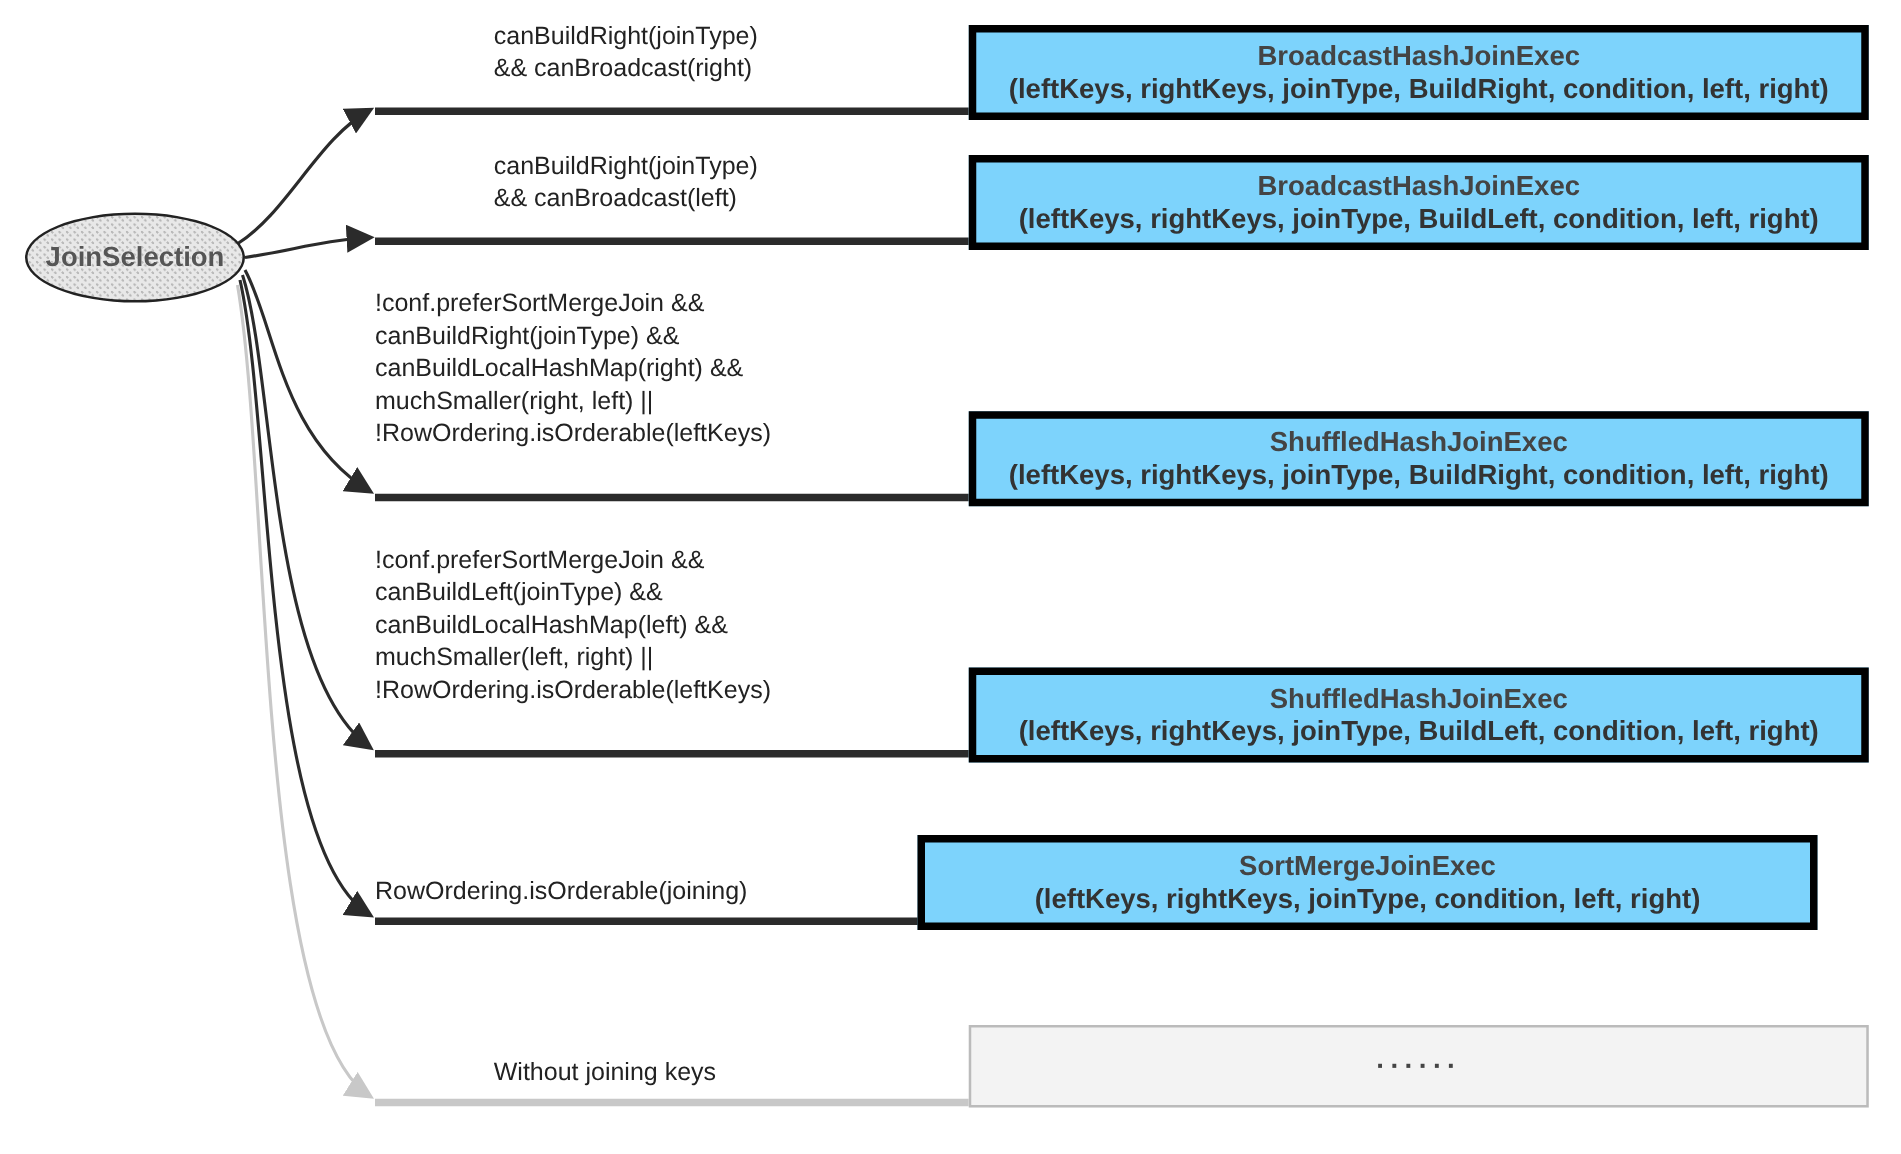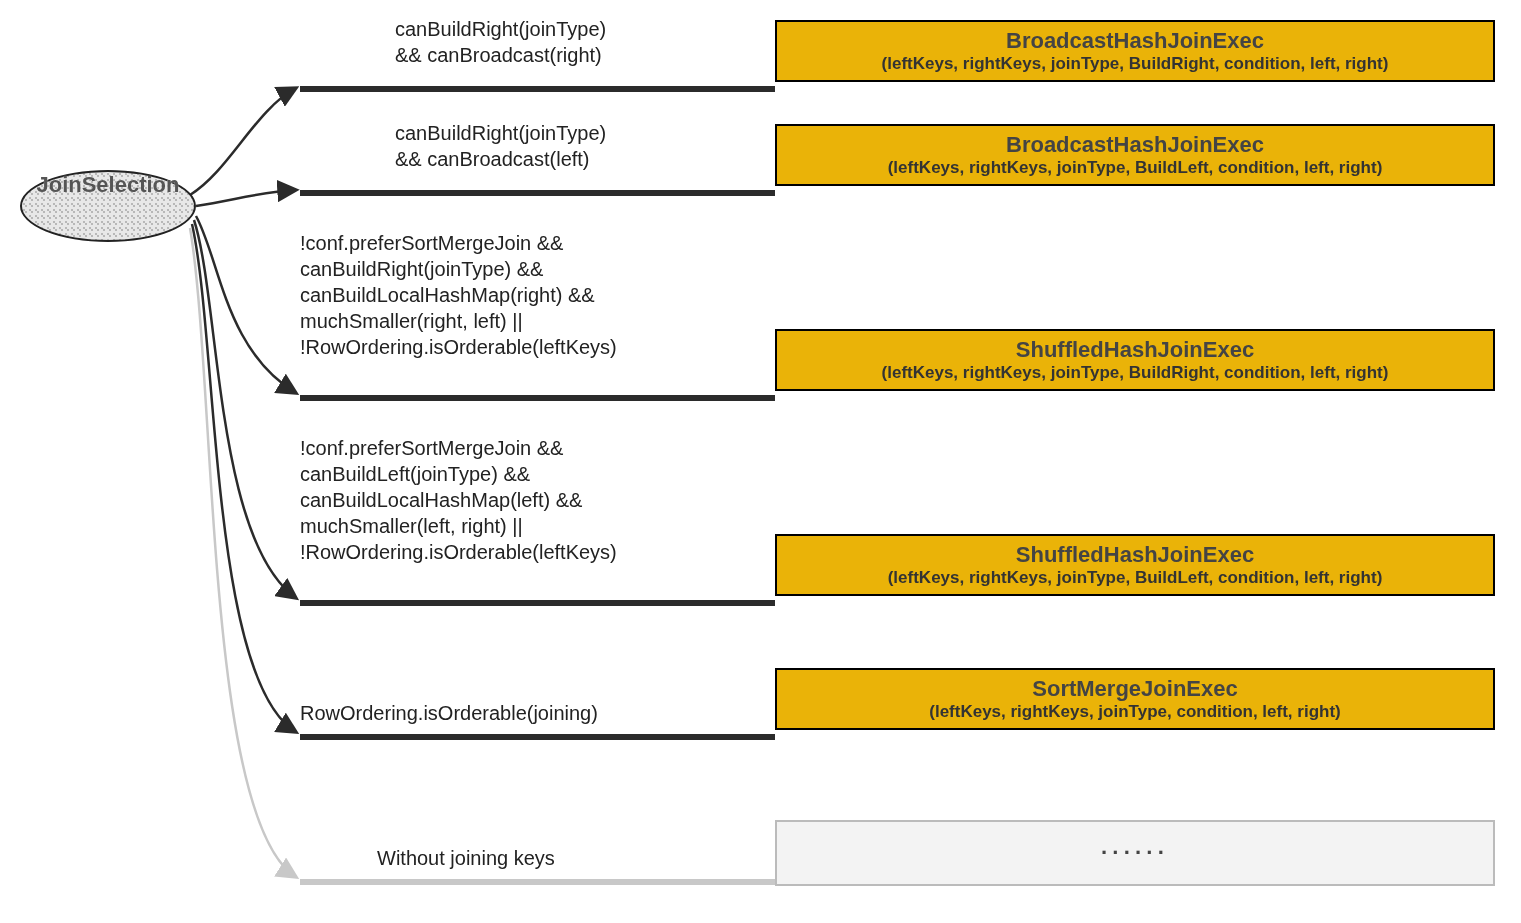--- a/index.html
+++ b/index.html
@@ -31,20 +31,21 @@
     width: 176px;
     height: 72px;
     border: 2px solid #222;
     border-radius: 50% / 50%;
     background:
       radial-gradient(circle at 30% 30%, #b8b8b8 1px, transparent 1px),
       radial-gradient(circle at 70% 70%, #b8b8b8 1px, transparent 1px),
       #e8e8e8;
     background-size: 6px 6px;
     display: flex;
+    align-items: center;
     justify-content: center;
   }
   .ellipse .label {
     font-weight: bold;
     font-size: 22px;
     color: #555;
     text-shadow: 0 0 1px #fff;
   }
   .cond {
     position: absolute;
@@ -58,38 +59,38 @@
     height: 6px;
     background: #2b2b2b;
   }
   .bar-light {
     position: absolute;
     height: 6px;
     background: #c8c8c8;
   }
   .box {
     position: absolute;
-    border: 2px solid #000000;
-    background: #eab308;
+    border: 6px solid #000000;
+    background: #7dd3fc;
     text-align: center;
     padding: 6px 10px;
   }
   .box.light {
     border: 2px solid #bbb;
     background: #f3f3f3;
     color: #999;
   }
   .box .title {
     font-weight: bold;
     font-size: 22px;
     color: #444;
   }
   .box .args {
     font-weight: bold;
-    font-size: 17px;
+    font-size: 22px;
     color: #333;
   }
   .dots {
     letter-spacing: 4px;
     font-size: 20px;
   }
 </style>
 </head>
 <body>
 
@@ -155,24 +156,24 @@
 muchSmaller(left, right) ||
 !RowOrdering.isOrderable(leftKeys)</div>
   <div class="bar-dark" style="left:300px; top:600px; width:475px;"></div>
   <div class="box" style="left:775px; top:534px; width:720px;">
     <div class="title">ShuffledHashJoinExec</div>
     <div class="args">(leftKeys, rightKeys, joinType, BuildLeft, condition, left, right)</div>
   </div>
 
   <div class="cond" style="left:300px; top:700px;">RowOrdering.isOrderable(joining)</div>
   <div class="bar-dark" style="left:300px; top:734px; width:475px;"></div>
-  <div class="box" style="left:775px; top:668px; width:720px;">
+  <div class="box" style="left:734px; top:668px; width:720px;">
     <div class="title">SortMergeJoinExec</div>
     <div class="args">(leftKeys, rightKeys, joinType, condition, left, right)</div>
   </div>
 
-  <div class="cond" style="left:377px; top:845px;">Without joining keys</div>
+  <div class="cond" style="left:395px; top:845px;">Without joining keys</div>
   <div class="bar-light" style="left:300px; top:879px; width:475px;"></div>
   <div class="box light" style="left:775px; top:820px; width:720px; height:66px; display:flex;align-items:center;justify-content:center;">
     <div class="title dots">······</div>
   </div>
 
 </div>
 
 </body></html>

